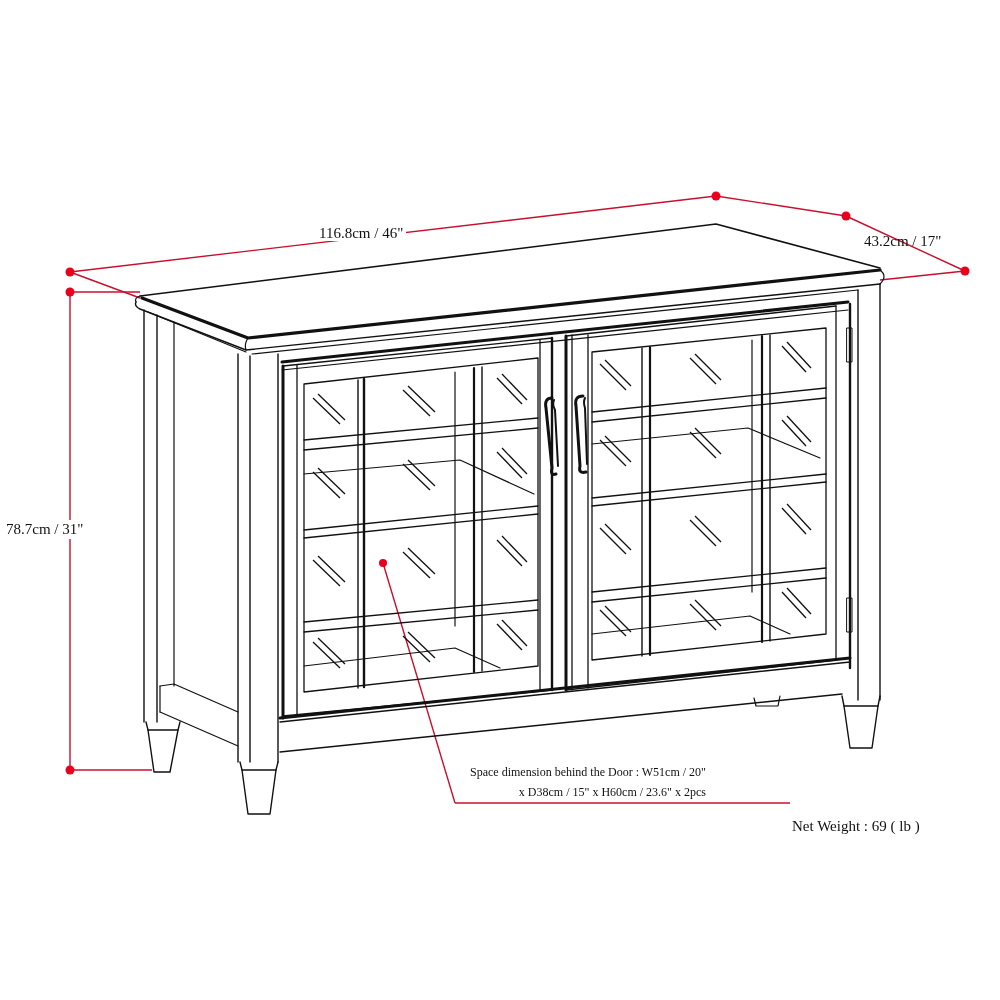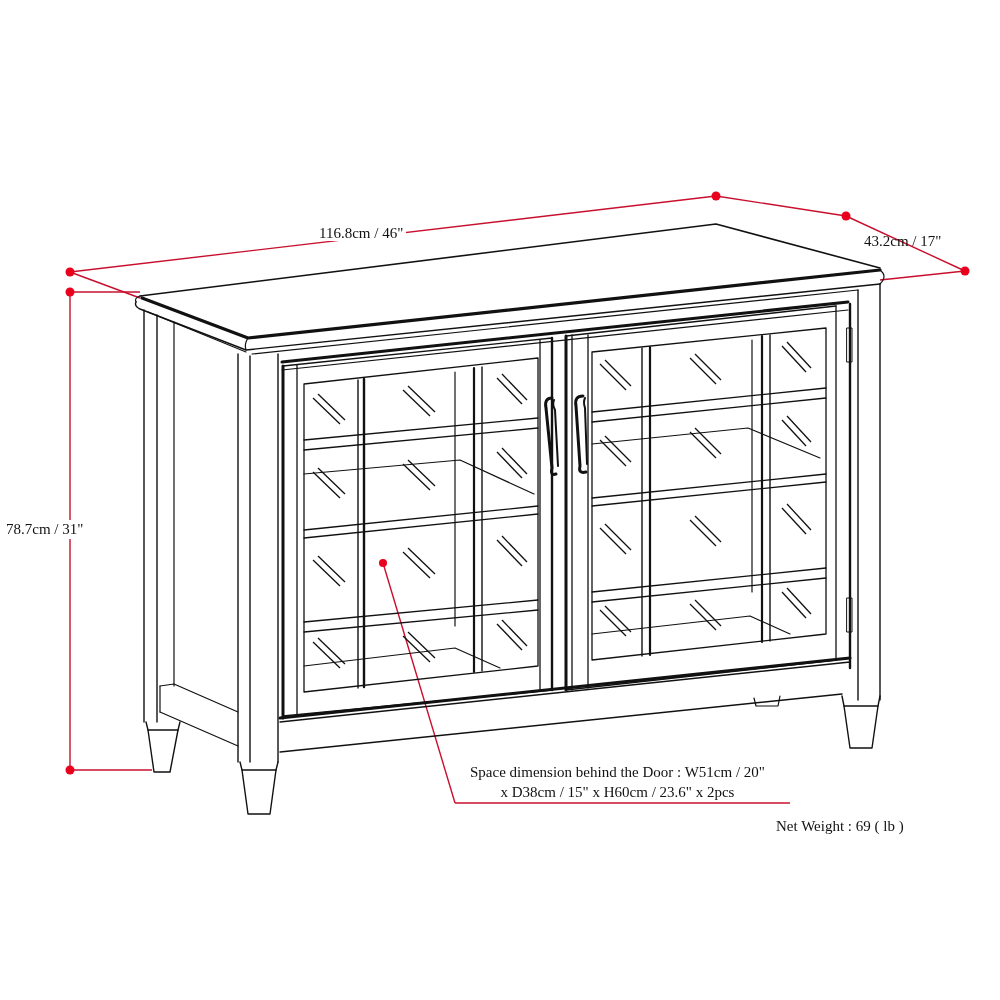--- a/index.html
+++ b/index.html
@@ -10,22 +10,22 @@
     position: absolute;
     font-family: "Liberation Serif", "DejaVu Serif", serif;
     color: #111111;
     white-space: nowrap;
     background: #ffffff;
     line-height: 1;
   }
   .lbl-width { left: 316px; top: 226px; font-size: 15px; padding: 0 3px; }
   .lbl-depth { left: 862px; top: 234px; font-size: 15px; padding: 0 2px; background: transparent; }
   .lbl-height { left: 6px; top: 520px; font-size: 15px; padding: 2px 0; }
-  .lbl-space { left: 470px; top: 762px; font-size: 15px; text-align: center; line-height: 20px; background: transparent; }
-  .lbl-weight { left: 776px; top: 819px; font-size: 15px; background: transparent; }
+  .lbl-space { left: 470px; top: 762px; font-size: 12px; text-align: right; line-height: 20px; background: transparent; }
+  .lbl-weight { left: 792px; top: 819px; font-size: 15px; background: transparent; }
   .k { stroke: #111; fill: none; stroke-linecap: round; stroke-linejoin: round; }
   .r { stroke: #c8102e; fill: none; stroke-width: 1.4; }
   .rd { fill: #e8001c; }
 </style>
 </head>
 <body>
 
 <div id="stage">
 
   <svg width="1000" height="1000" viewBox="0 0 1000 1000">

